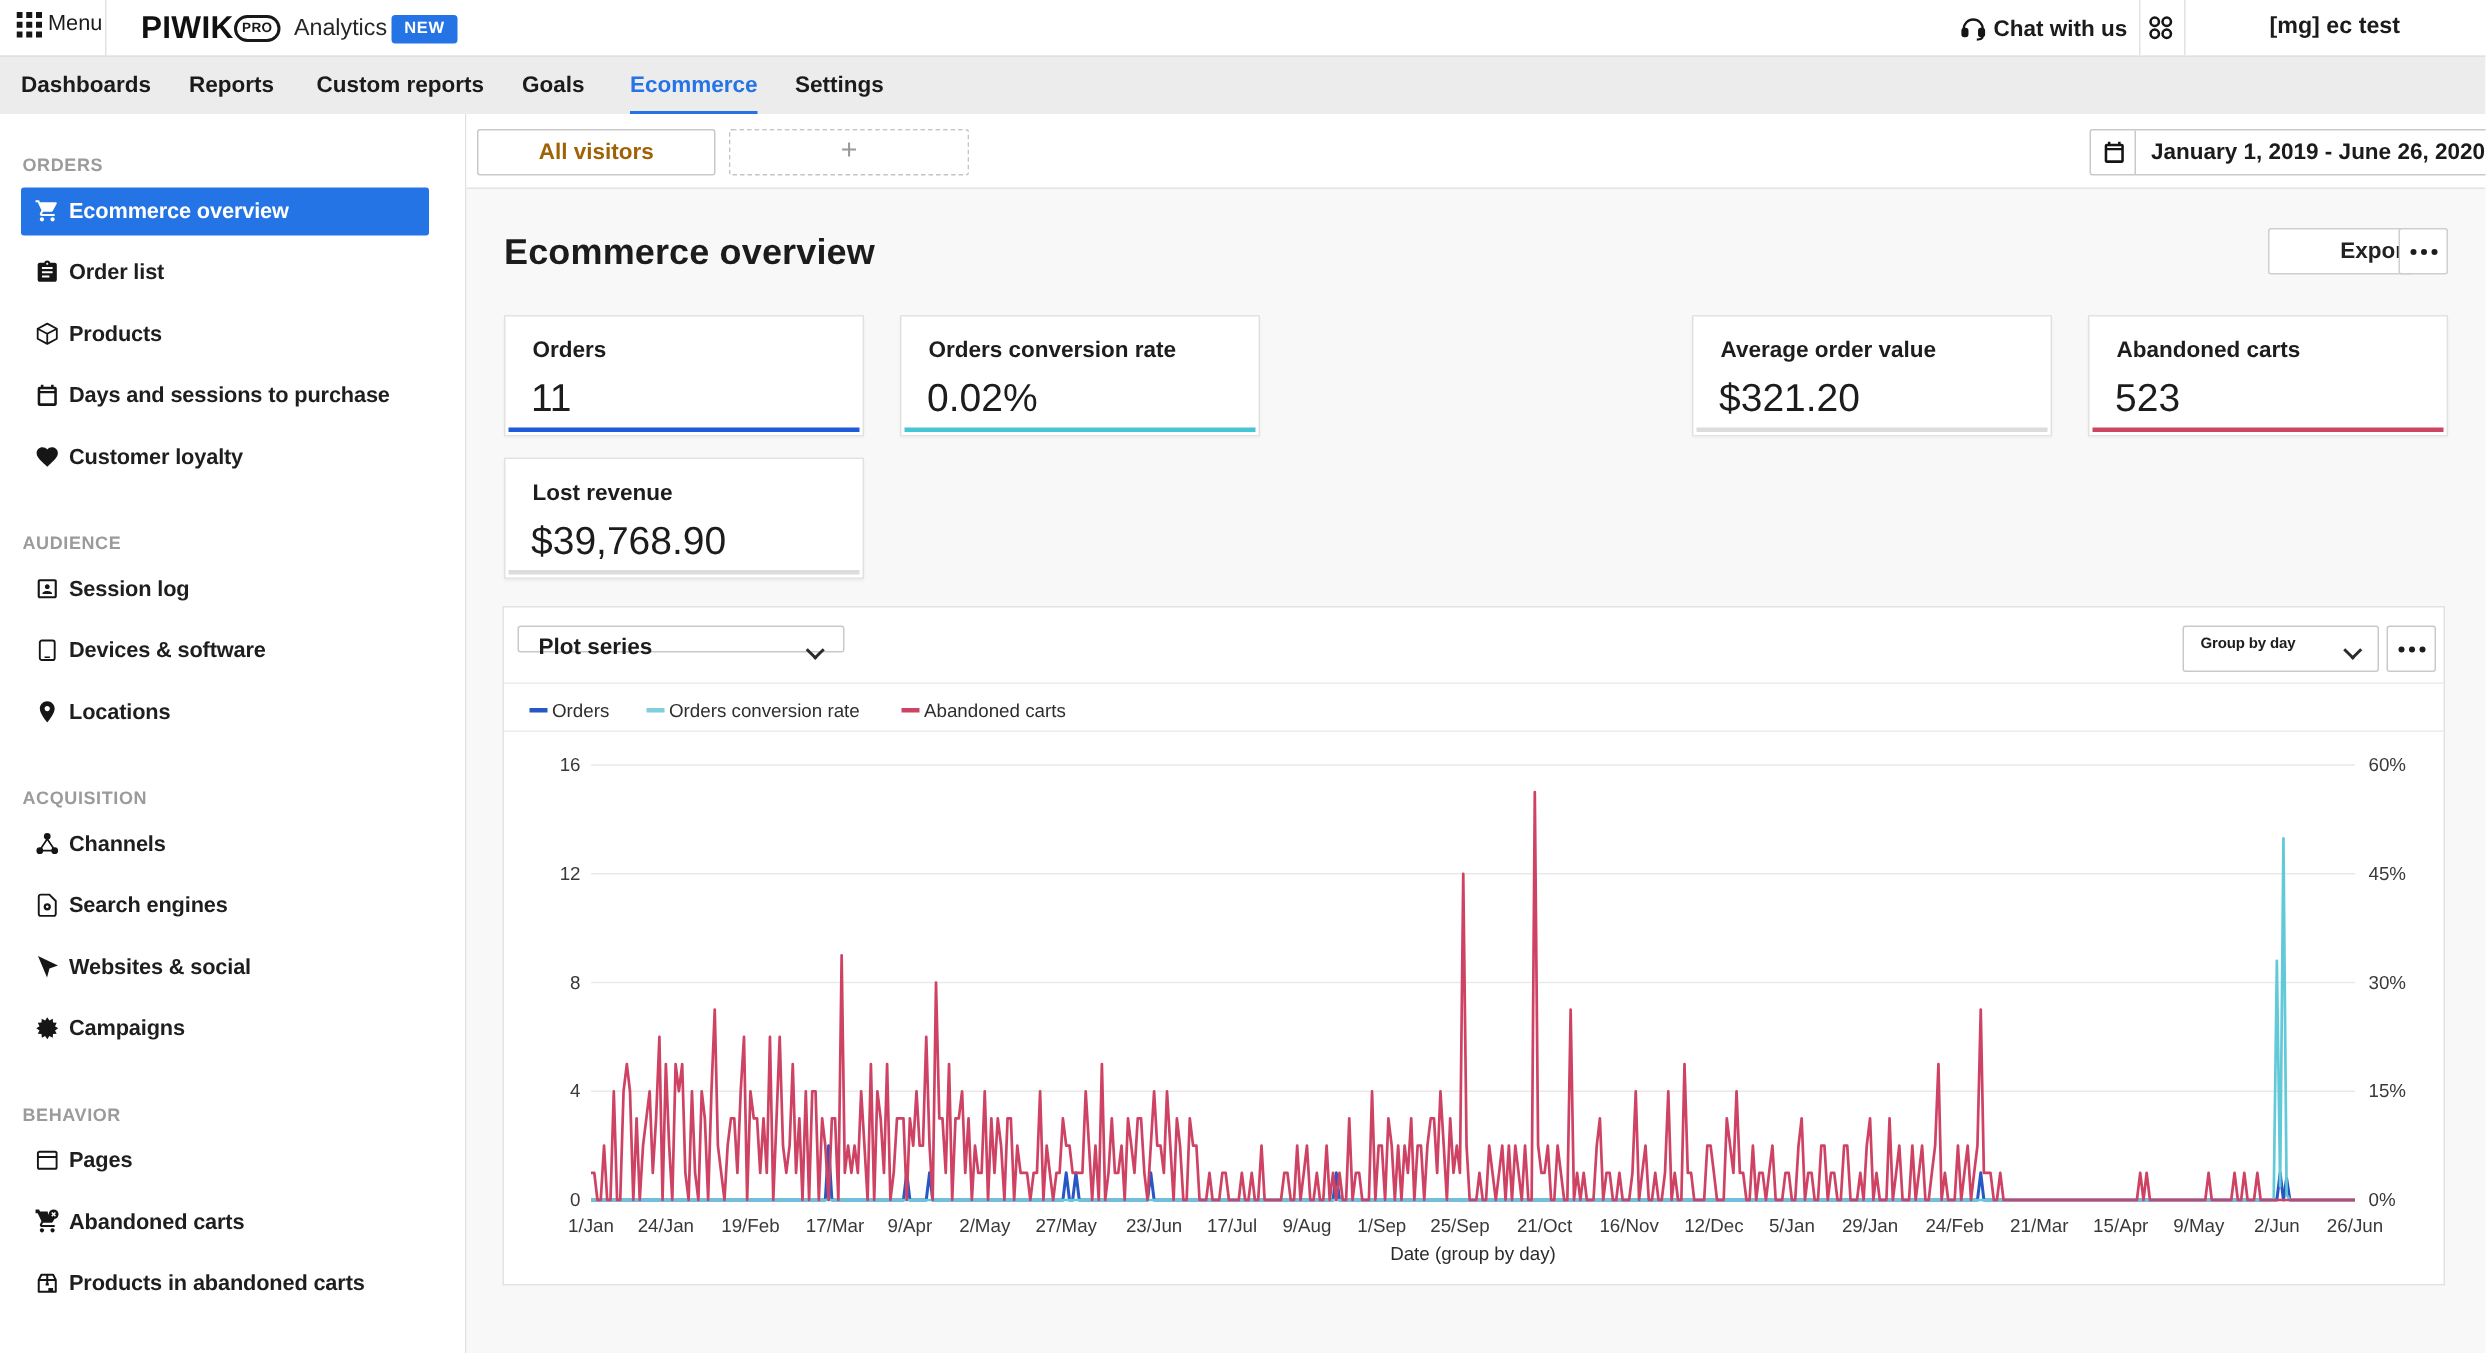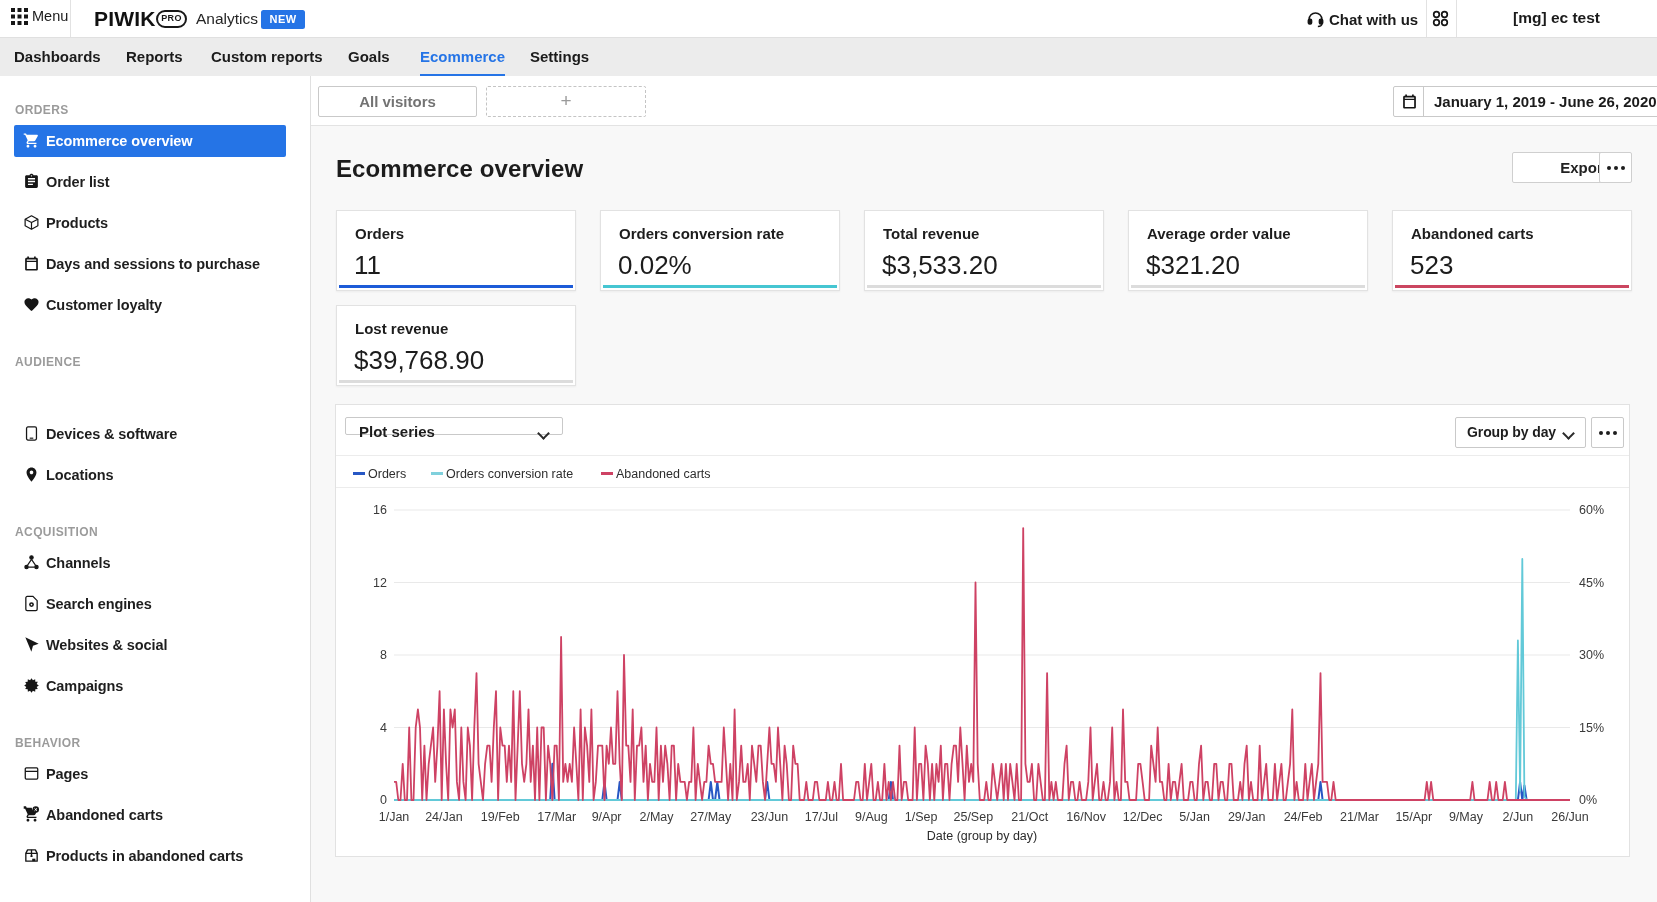--- a/index.html
+++ b/index.html
@@ -34,21 +34,21 @@
 .sbitem { position:absolute; left:14px; width:272px; height:32px; border-radius:2px; }
 .sbitem svg { position:absolute; left:9px; top:7px; }
 .sbitem span { position:absolute; left:32px; top:8px; font-size:14.5px; font-weight:700; letter-spacing:-0.1px; color:#1e1e1e; white-space:nowrap; }
 .sbitem.sel { background:#2574e6; }
 .sbitem.sel span { color:#fff; }
 #sbthumb { position:absolute; left:312px; top:512px; width:3px; height:16px; background:#bdbdbd; border-radius:2px; }
 
 
 #main { position:absolute; left:311px; top:76px; width:1346px; height:826px; background:#f8f8f8; }
 #segbar { position:absolute; left:0; top:0; width:1346px; height:50px; background:#fff; border-bottom:1px solid #e3e3e3; }
-#allvis { position:absolute; left:7px; top:10px; width:159px; height:31px; background:#fff; border:1px solid #c9c9c9; border-radius:2px; font-size:15px; font-weight:700; color:#737373; text-align:center; line-height:29px; }
+#allvis { position:absolute; left:7px; top:10px; width:159px; height:31px; background:#fff; border:1px solid #c9c9c9; border-radius:2px; font-size:15px; font-weight:700; color:#a16207; text-align:center; line-height:29px; }
 #addseg { position:absolute; left:175px; top:10px; width:160px; height:31px; border:1px dashed #c4c4c4; border-radius:2px; color:#9a9a9a; font-size:19px; text-align:center; line-height:28px; }
 #daterange { position:absolute; left:1082px; top:10px; width:280px; height:31px; background:#fff; border:1px solid #c9c9c9; border-radius:2px; }
 #daterange .cal { position:absolute; left:0; top:0; width:30px; height:29px; border-right:1px solid #c9c9c9; }
 #daterange .cal svg { position:absolute; left:7px; top:6px; }
 #daterange .dtxt { position:absolute; left:40px; top:0; width:235px; font-size:15px; font-weight:700; color:#1b1b1b; line-height:29px; white-space:nowrap; }
 
 #h1row { position:absolute; left:25px; top:79px; width:1296px; height:32px; }
 #h1row h1 { font-size:24px; font-weight:700; color:#1c1c1c; letter-spacing:0.1px; }
 #exportbtn { position:absolute; left:1176px; top:-3px; width:98px; height:31px; background:#fff; border:1px solid #cfcfcf; border-radius:2px; font-size:15px; font-weight:700; color:#222; text-align:center; line-height:29px;padding-left:46px; }
 #hmenu { position:absolute; left:1263px; top:-3px; width:33px; height:31px; background:#fff; border:1px solid #cfcfcf; border-radius:2px; }
@@ -60,21 +60,21 @@
 .kpi { position:absolute; width:240px; height:81px; background:#fff; border:1px solid #e2e2e2; box-shadow:0 1px 2px rgba(0,0,0,0.05); }
 .kpi .lab { position:absolute; left:18px; top:14px; font-size:15px; font-weight:700; color:#1d1d1d; white-space:nowrap; }
 .kpi .val { position:absolute; left:17px; top:39px; font-size:26px; font-weight:400; color:#1c1c1c; white-space:nowrap; }
 .kpi .accent { position:absolute; left:2px; right:2px; bottom:2px; height:3px; }
 
 
 #chartcard { position:absolute; left:24px; top:328px; width:1295px; height:453px; background:#fff; border:1px solid #e2e2e2; }
 #plotseries { position:absolute; left:9px; top:12px; width:218px; height:18px; border:1px solid #c9c9c9; border-radius:2px; background:#fff; }
 #plotseries span { position:absolute; left:13px; top:5px; font-size:15px; font-weight:700; color:#1d1d1d; }
 #groupby { position:absolute; left:1119px; top:12px; width:131px; height:31px; border:1px solid #c9c9c9; border-radius:2px; background:#fff; }
-#groupby span { position:absolute; left:11px; top:6px; font-size:14px; font-weight:600; letter-spacing:-0.1px; color:#1d1d1d; }
+#groupby span { position:absolute; left:11px; top:6px; font-size:10px; font-weight:600; letter-spacing:-0.1px; color:#1d1d1d; }
 #cmenu { position:absolute; left:1255px; top:12px; width:33px; height:31px; border:1px solid #c9c9c9; border-radius:2px; background:#fff; }
 #legendrow { position:absolute; left:0; top:50px; width:1293px; height:33px; border-top:1px solid #ececec; border-bottom:1px solid #ececec; }
 .leg { position:absolute; top:10px; height:16px; }
 .leg i { position:absolute; left:0; top:6px; width:12px; height:2.6px; }
 .leg span { position:absolute; left:15px; top:1px; font-size:12.5px; color:#2e2e2e; white-space:nowrap; }
 .chev { position:absolute; width:9px; height:9px; }
 .chev::before { content:""; position:absolute; left:0; top:0; width:7px; height:7px; border-right:2px solid #2b2b2b; border-bottom:2px solid #2b2b2b; transform:rotate(45deg); }
 </style>
 </head>
 <body>
@@ -158,20 +158,26 @@
       </svg>
       <span>Days and sessions to purchase</span>
     </div>
   <div class="sbitem" style="top:213px">
       <svg width="17" height="17" viewBox="0 0 24 24" fill="#161616">
         <path d="M12 21.35l-1.45-1.32C5.4 15.36 2 12.28 2 8.5 2 5.42 4.42 3 7.5 3c1.74 0 3.41.81 4.5 2.09C13.09 3.81 14.76 3 16.5 3 19.58 3 22 5.42 22 8.5c0 3.78-3.4 6.86-8.55 11.54L12 21.35z"></path>
       </svg>
       <span>Customer loyalty</span>
     </div>
   <div class="seclab" style="top:279px">AUDIENCE</div>
+  <div class="sbitem" style="top:301px">
+      <svg width="17" height="17" viewBox="0 0 24 24" fill="#161616">
+        <path d="M12 12.25c1.24 0 2.25-1.01 2.25-2.25S13.24 7.75 12 7.75 9.75 8.76 9.75 10s1.01 2.25 2.25 2.25zm4.5 4c0-1.5-3-2.25-4.5-2.25s-4.5.75-4.5 2.25V17h9v-.75zM19 3H5c-1.1 0-2 .9-2 2v14c0 1.1.9 2 2 2h14c1.1 0 2-.9 2-2V5c0-1.1-.9-2-2-2zm0 16H5V5h14v14z"></path>
+      </svg>
+      <span>Session log</span>
+    </div>
   <div class="sbitem" style="top:342px">
       <svg width="17" height="17" viewBox="0 0 24 24" fill="none" stroke="#161616" stroke-width="1.8">
         <rect x="5" y="2.8" width="14" height="18.4" rx="2"></rect>
         <path d="M9.5 18.6h5" stroke-width="1.6"></path>
       </svg>
       <span>Devices &amp; software</span>
     </div>
   <div class="sbitem" style="top:383px">
       <svg width="17" height="17" viewBox="0 0 24 24" fill="#161616">
         <path d="M12 2C8.13 2 5 5.13 5 9c0 5.25 7 13 7 13s7-7.75 7-13c0-3.87-3.13-7-7-7zm0 9.5c-1.38 0-2.5-1.12-2.5-2.5s1.12-2.5 2.5-2.5 2.5 1.12 2.5 2.5-1.12 2.5-2.5 2.5z"></path>
@@ -264,25 +270,20 @@
 
   <div class="kpi" style="left:25px;top:134px">
       <div class="lab">Orders</div>
       <div class="val">11</div>
       <div class="accent" style="background:#1d5bd8"></div>
     </div>
   <div class="kpi" style="left:289px;top:134px">
       <div class="lab">Orders conversion rate</div>
       <div class="val">0.02%</div>
       <div class="accent" style="background:#46c6d2"></div>
-    </div>
-  <div class="kpi" style="left:553px;top:134px">
-      <div class="lab">Total revenue</div>
-      <div class="val">$3,533.20</div>
-      <div class="accent" style="background:#dcdcdc"></div>
     </div>
   <div class="kpi" style="left:817px;top:134px">
       <div class="lab">Average order value</div>
       <div class="val">$321.20</div>
       <div class="accent" style="background:#dcdcdc"></div>
     </div>
   <div class="kpi" style="left:1081px;top:134px">
       <div class="lab">Abandoned carts</div>
       <div class="val">523</div>
       <div class="accent" style="background:#cb4660"></div>

